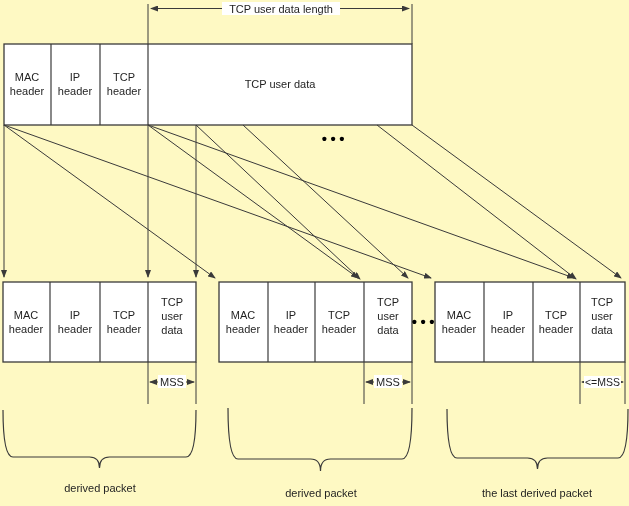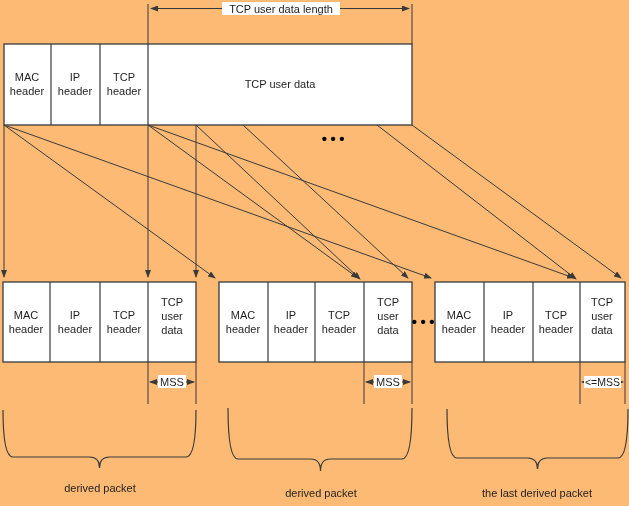--- a/index.html
+++ b/index.html
@@ -1,16 +1,16 @@
 <!DOCTYPE html>
 <html><head>
 <meta charset="utf-8">
 <style>
   html,body{margin:0;padding:0;background:#ffffff;}
-  .canvas{position:relative;width:629px;height:506px;background:#fdba74;overflow:hidden;}
+  .canvas{position:relative;width:629px;height:506px;background:#fef9c3;overflow:hidden;}
   svg{display:block;}
   text{font-family:"Liberation Sans", sans-serif;fill:#1f1f1f;}
   .lbl{font-size:11px;}
   .cap{font-size:11px;}
   .dots{font-size:15px;font-weight:bold;letter-spacing:3.5px;fill:#000;}
   .ln{stroke:#3a3a3a;stroke-width:1.2;fill:none;}
   .thin{stroke:#3a3a3a;stroke-width:1;fill:none;}
   .box{stroke:#3a3a3a;stroke-width:1.3;fill:#ffffff;}
   .mask{fill:#ffffff;}
 </style>

